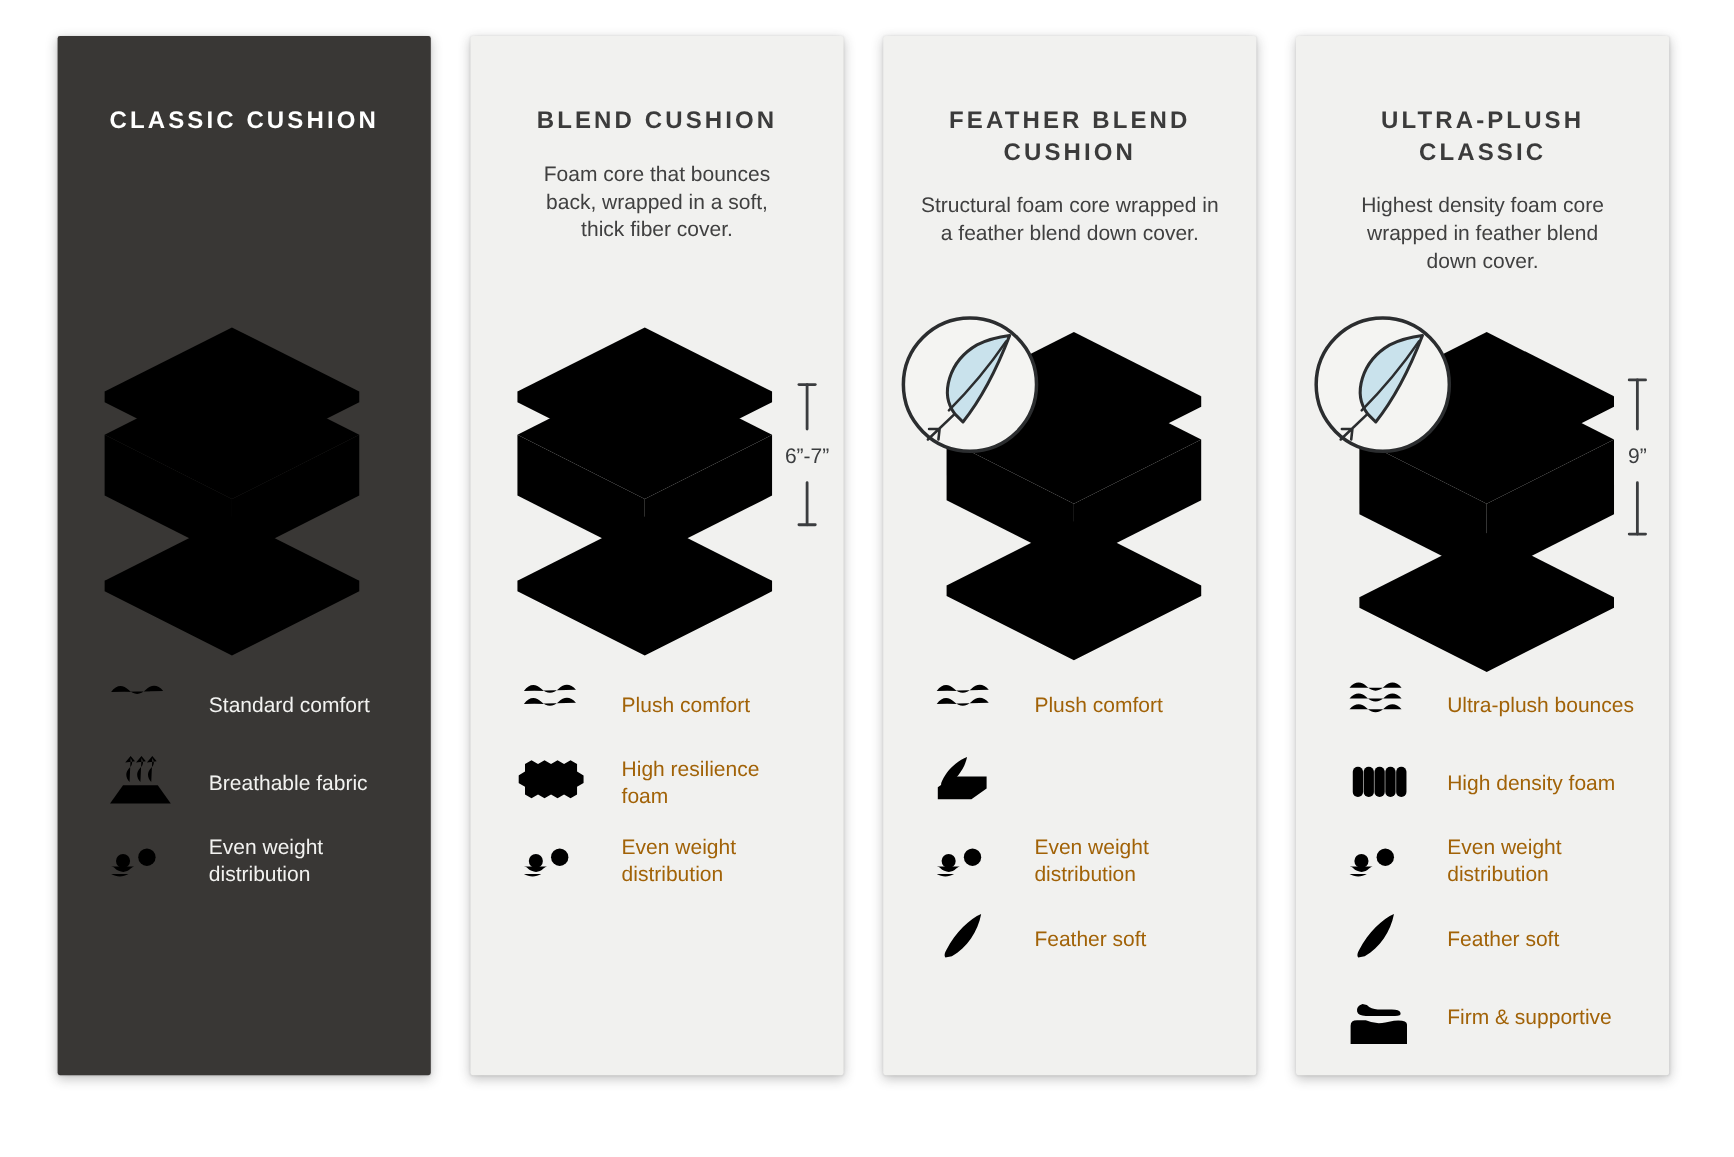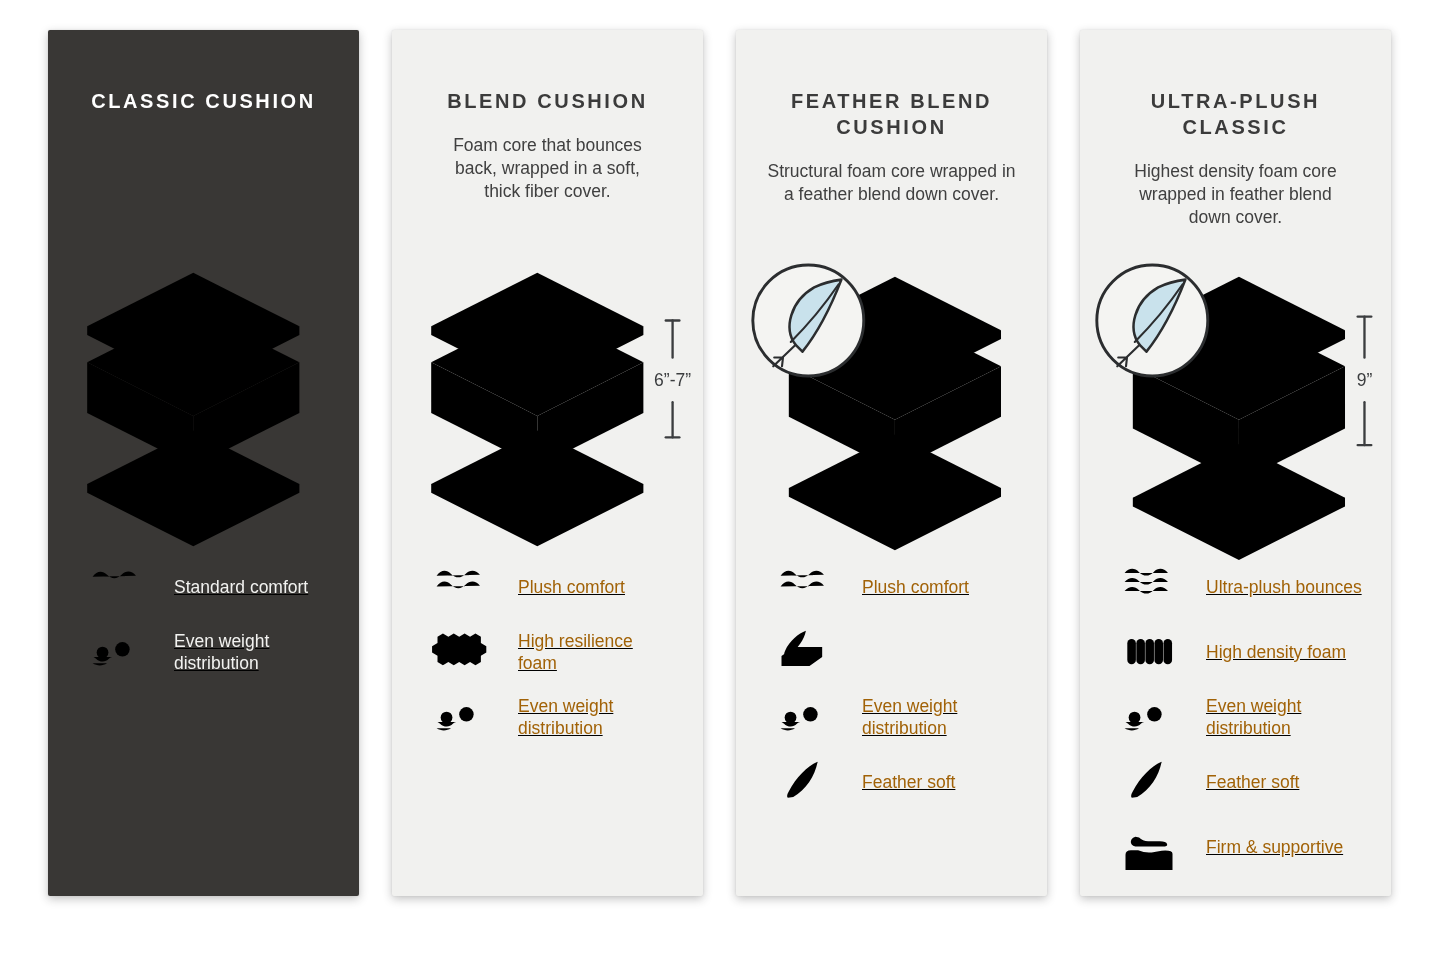--- a/index.html
+++ b/index.html
@@ -16,21 +16,21 @@
   .card--dark .card-title{color:#ffffff;}
   .card-desc{margin:20px auto 0;font-size:17.5px;line-height:1.3;color:#404040;white-space:pre-line;}
   .card--dark .card-desc{color:#f2f2f0;}
   .illus{height:302px;display:flex;justify-content:center;align-items:flex-end;}
   .badge-circle{fill:#f4f4f2;stroke:#2b2d2f;stroke-width:3;}
   .feather{fill:#c9e2ec;stroke:#2b2d2f;stroke-width:2.6;stroke-linejoin:round;stroke-linecap:round;}
   .feather-line{fill:none;stroke:#2b2d2f;stroke-width:2.2;stroke-linecap:round;}
   .measure line{stroke:#3b3d3f;stroke-width:2.4;stroke-linecap:round;}
   .measure text{fill:#3b3d3f;font-size:18px;font-weight:400;}
   
-  .features{padding:0 10px 0 40px;display:flex;flex-direction:column;gap:18px;text-decoration:underline;}
+  .features{padding:0 10px 0 40px;display:flex;flex-direction:column;gap:18px;}
   .feat{display:flex;align-items:center;min-height:42px;}
   .ficon{flex:none;width:58px;height:47px;margin-right:28px;color:#37393b;}
   .card--dark .ficon{color:#fbfbfa;}
   .flabel{font-size:17.5px;line-height:1.24;color:#a16207;max-width:158px;}
   .card--dark .flabel{color:#f2f2f0;}
 </style>
 </head>
 <body>
 
 <svg width="0" height="0" style="position:absolute" aria-hidden="true">
@@ -140,20 +140,26 @@
           <use href="#g-foam" y="50"></use>
           <use href="#g-plate" y="13"></use>
         </svg>
       </div>
       <div class="features">
         <div class="feat">
           <svg class="ficon" viewBox="0 0 64 52">
               <use href="#i-wave1"></use>
             </svg>
           <span class="flabel">Standard comfort</span>
+        </div>
+        <div class="feat">
+          <svg class="ficon" viewBox="0 0 64 52">
+              <use href="#i-breathable"></use>
+            </svg>
+          <span class="flabel">Breathable fabric</span>
         </div>
         <div class="feat">
           <svg class="ficon" viewBox="0 0 64 52">
               <use href="#i-evenweight"></use>
             </svg>
           <span class="flabel">Even weight distribution</span>
         </div>
       </div>
     </section>
 

